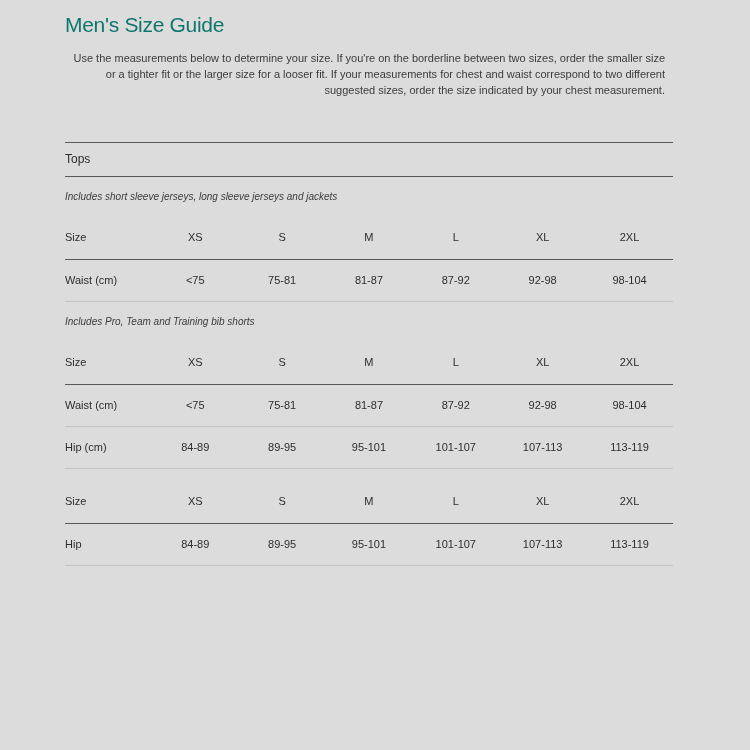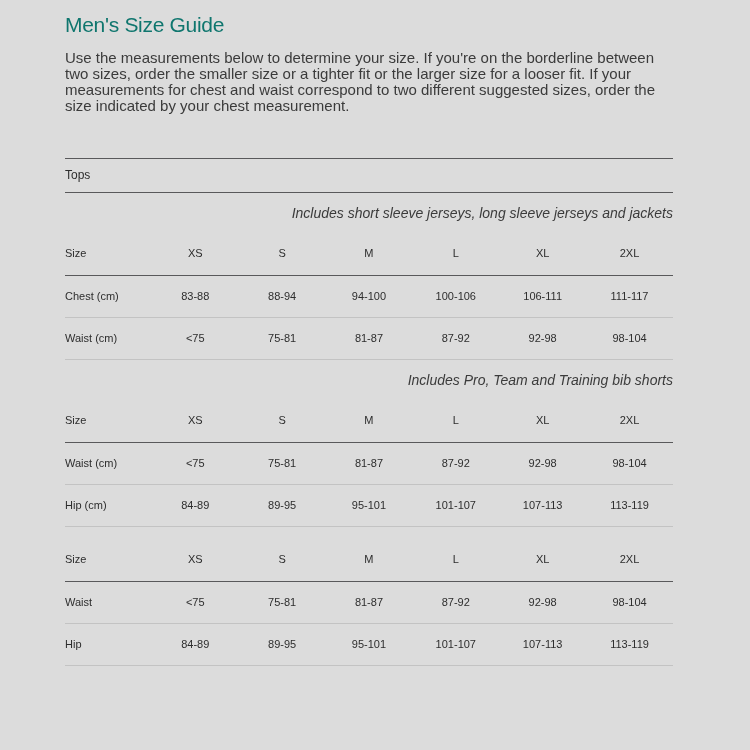--- a/index.html
+++ b/index.html
@@ -26,45 +26,45 @@
     margin: 0;
     font-size: 21px;
     font-weight: 400;
     line-height: 26px;
     letter-spacing: -0.3px;
     color: #0f766e;
   }
   .intro {
     margin: 12px 0 0;
     max-width: 600px;
-    font-size: 15px;
+    font-size: 11px;
     line-height: 16px;
     color: var(--text-muted);
+    text-align: right;
   }
   .section-heading {
     margin: 8px 0 0;
     padding: 10px 0 9px;
     font-size: 12px;
     font-weight: 400;
     line-height: 16px;
     color: var(--text);
     border-bottom: 1px solid var(--rule-dark);
   }
   .section-heading.first {
     margin-top: 44px;
     padding-top: 8px;
     border-top: 1px solid var(--rule-dark);
   }
   .section-subtitle {
     margin: 12px 0 0;
-    font-size: 14px;
+    font-size: 10px;
     font-style: italic;
     line-height: 16px;
     color: var(--text-muted);
-    text-align: right;
   }
   table.size-table {
     width: 100%;
     margin-top: 16px;
     border-collapse: collapse;
     table-layout: fixed;
     font-size: 11px;
     color: var(--text);
   }
   .size-table th,
@@ -104,29 +104,20 @@
           <th>Size</th>
           <th>XS</th>
           <th>S</th>
           <th>M</th>
           <th>L</th>
           <th>XL</th>
           <th>2XL</th>
         </tr>
       </thead>
       <tbody>
-        <tr>
-          <td>Chest (cm)</td>
-          <td>83-88</td>
-          <td>88-94</td>
-          <td>94-100</td>
-          <td>100-106</td>
-          <td>106-111</td>
-          <td>111-117</td>
-        </tr>
         <tr>
           <td>Waist (cm)</td>
           <td>&lt;75</td>
           <td>75-81</td>
           <td>81-87</td>
           <td>87-92</td>
           <td>92-98</td>
           <td>98-104</td>
         </tr>
       </tbody>
@@ -178,29 +169,20 @@
           <th>XS</th>
           <th>S</th>
           <th>M</th>
           <th>L</th>
           <th>XL</th>
           <th>2XL</th>
         </tr>
       </thead>
       <tbody>
         <tr>
-          <td>Waist</td>
-          <td>&lt;75</td>
-          <td>75-81</td>
-          <td>81-87</td>
-          <td>87-92</td>
-          <td>92-98</td>
-          <td>98-104</td>
-        </tr>
-        <tr>
           <td>Hip</td>
           <td>84-89</td>
           <td>89-95</td>
           <td>95-101</td>
           <td>101-107</td>
           <td>107-113</td>
           <td>113-119</td>
         </tr>
       </tbody>
     </table>

